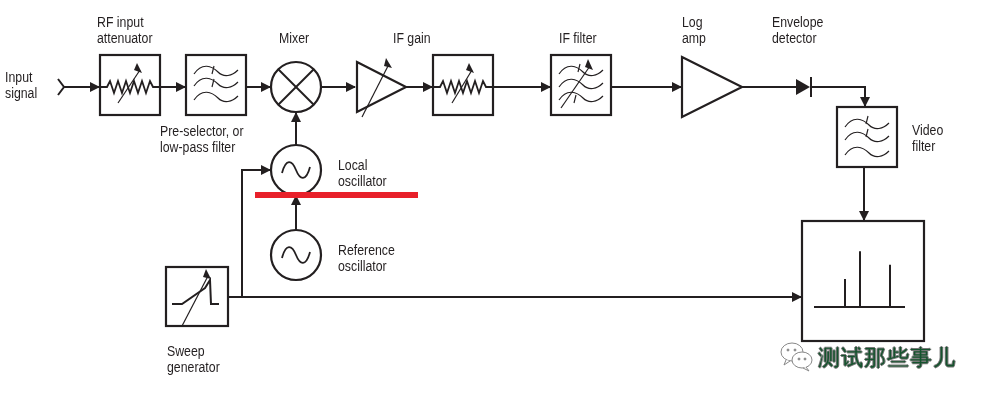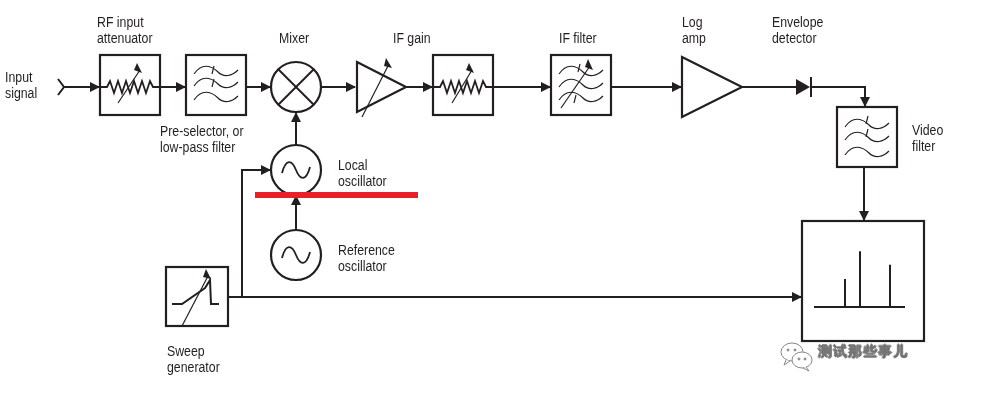--- a/index.html
+++ b/index.html
@@ -1,19 +1,19 @@
 <!DOCTYPE html>
 <html><head>
 <meta charset="utf-8">
 <style>
   html, body { margin:0; padding:0; background:#ffffff; }
   body { width:990px; height:402px; position:relative; overflow:hidden; font-family:"Liberation Sans", sans-serif; }
   svg#diagram { position:absolute; left:0; top:0; }
   .lbl { position:absolute; font-family:"Liberation Sans", sans-serif; font-size:14px; line-height:16px; color:#231f20; white-space:pre; transform:scaleX(0.88); transform-origin:left top; }
-  .wm { position:absolute; left:818px; top:343px; font-family:"DejaVu Sans", sans-serif; font-size:14px; color:#737373; letter-spacing:1px;
+  .wm { position:absolute; left:818px; top:343px; font-family:"DejaVu Sans", sans-serif; font-size:22px; color:#14532d; letter-spacing:1px;
         text-shadow: -1px 0 #777, 1px 0 #777, 0 -1px #777, 0 1px #777; }
 </style>
 </head>
 <body>
 
 <svg id="diagram" width="990" height="402" viewBox="0 0 990 402">
   <defs>
     <marker id="arr" markerWidth="10" markerHeight="10" refX="9" refY="5" orient="auto" markerUnits="userSpaceOnUse">
       <path d="M0,0 L10,5 L0,10 Z" fill="#231f20"></path>
     </marker>

